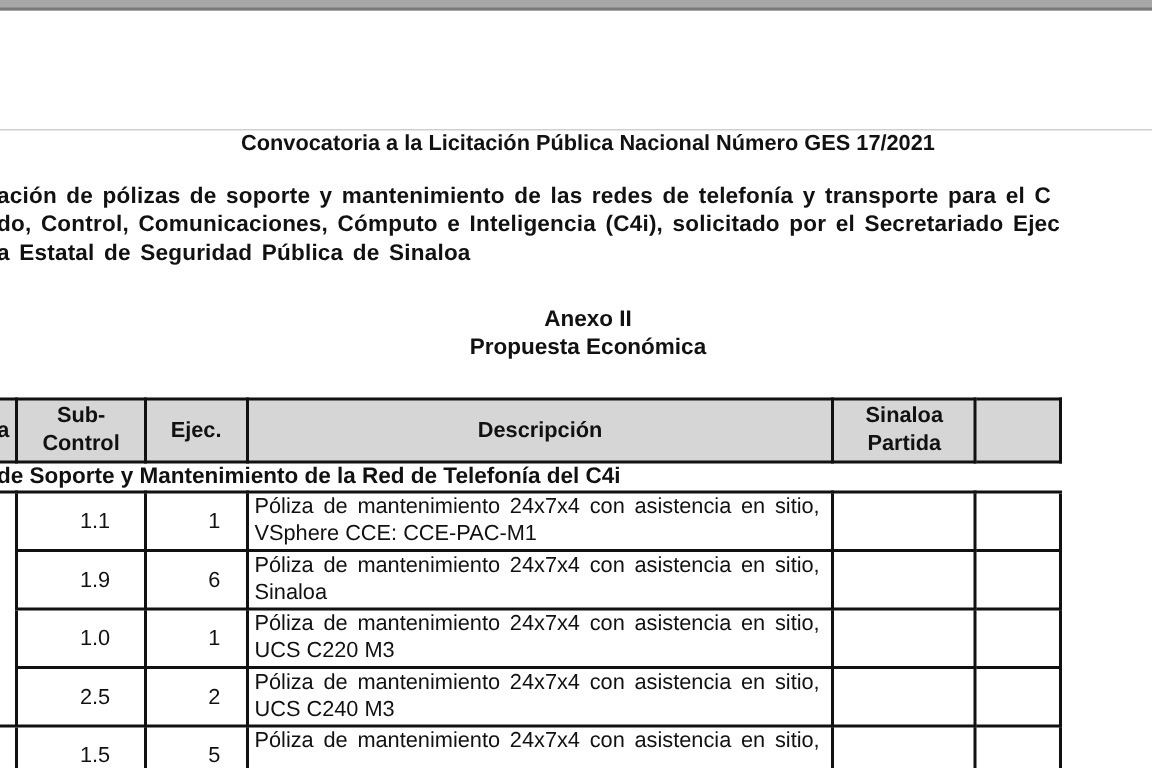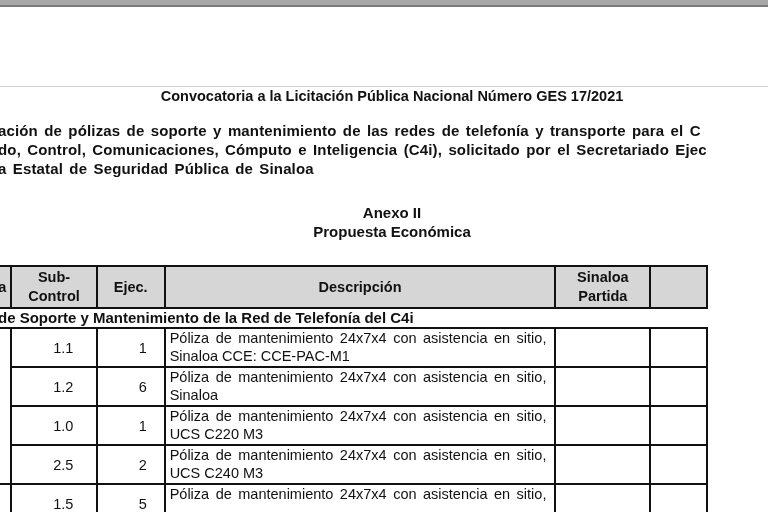--- a/index.html
+++ b/index.html
@@ -91,29 +91,29 @@
     <tr class="sec">
       <td colspan="6" style="border-left:2px solid #111;">de Soporte y Mantenimiento de la Red de Telefonía del C4i</td>
     </tr>
 
     <tr class="row">
       <td class="partida-top"></td>
       <td>1.1</td>
       <td>1</td>
       <td class="desc">
         <div style="text-align-last:justify">Póliza de mantenimiento 24x7x4  con asistencia en sitio,</div>
-        <div>Sinaloa CCE: CCE-PAC-M1</div>
+        <div>VSphere CCE: CCE-PAC-M1</div>
       </td>
       <td></td>
       <td></td>
     </tr>
 
     <tr class="row">
       <td class="blank-partida"></td>
-      <td>1.2</td>
+      <td>1.9</td>
       <td>6</td>
       <td class="desc">
         <div style="text-align-last:justify">Póliza de mantenimiento 24x7x4  con asistencia en sitio,</div>
         <div>Sinaloa</div>
       </td>
       <td></td>
       <td></td>
     </tr>
 
     <tr class="row">

